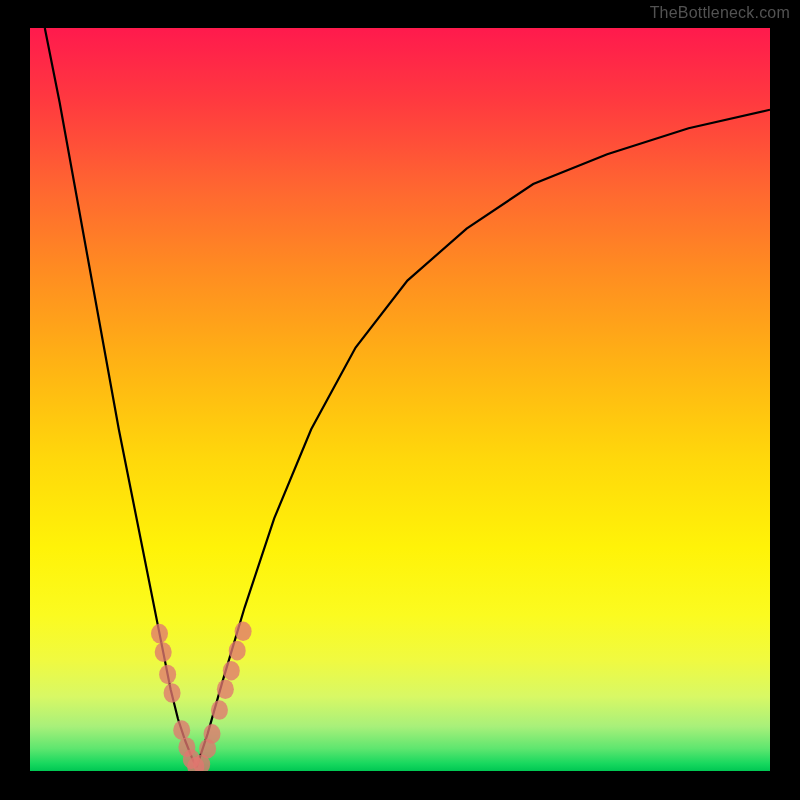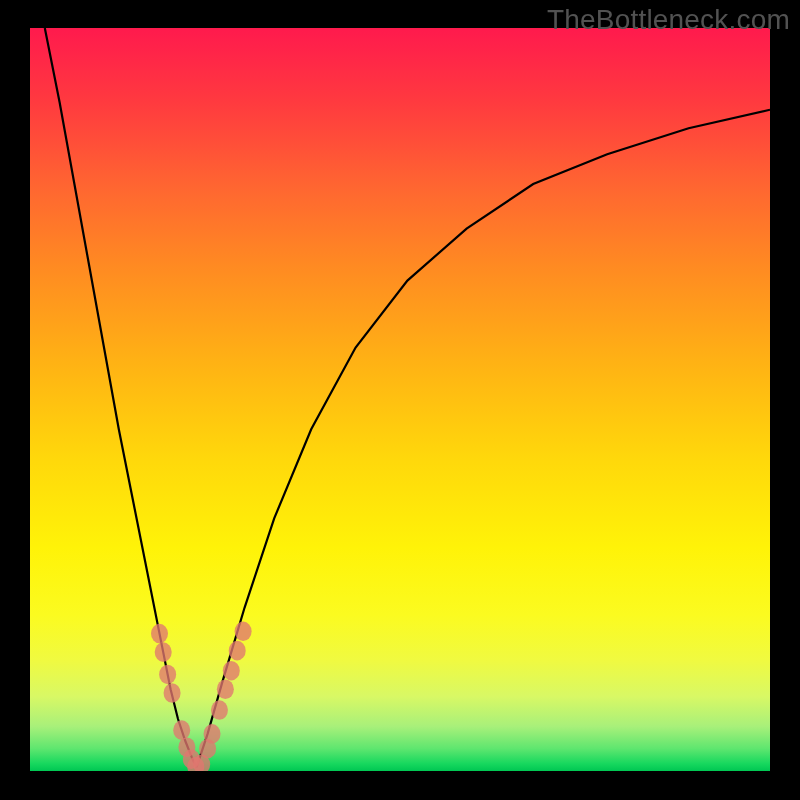--- a/index.html
+++ b/index.html
@@ -46,21 +46,21 @@
       #5ee66f 97%,
       #17d85e 99%,
       #00c753 100%
     );
   }
   .watermark {
     position: absolute;
     top: 4px;
     right: 10px;
     color: #525252;
-    font-size: 28px;
+    font-size: 16px;
     font-weight: 500;
     letter-spacing: 0.2px;
     user-select: none;
   }
   svg.curve {
     position: absolute;
     inset: 0;
     width: 100%;
     height: 100%;
     overflow: visible;

